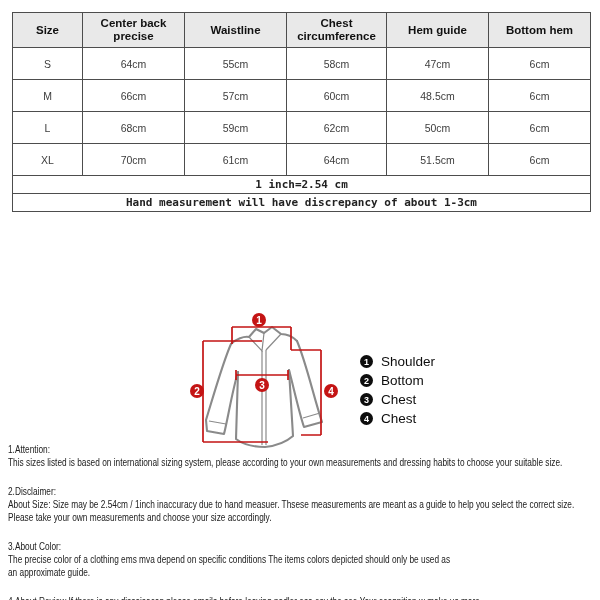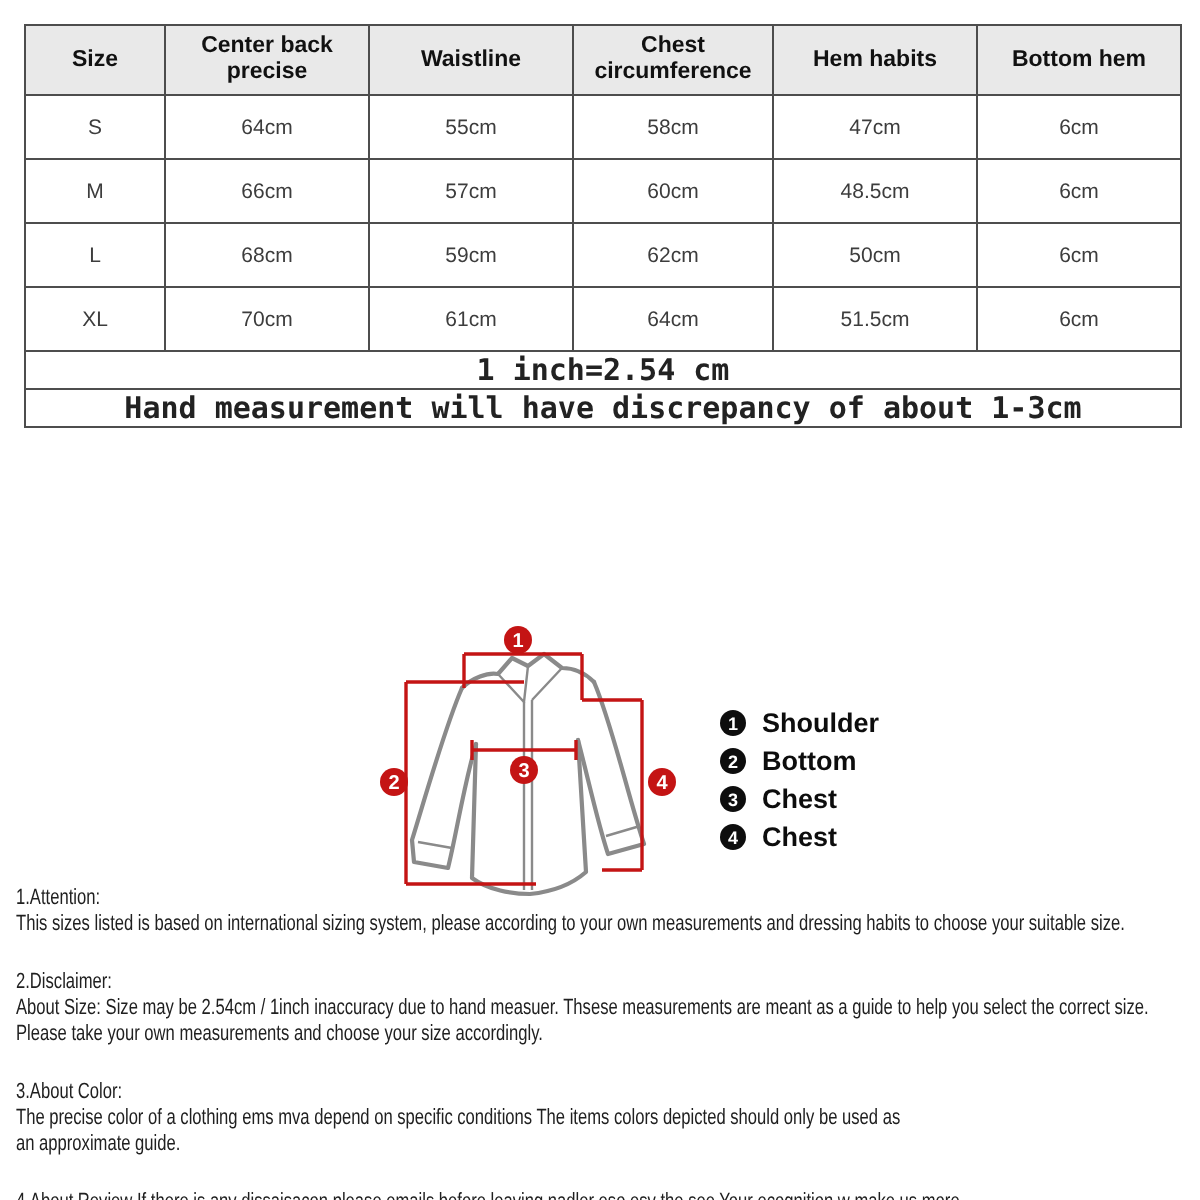--- a/index.html
+++ b/index.html
@@ -17,37 +17,37 @@
   table{border-collapse:collapse;table-layout:fixed;width:578px;}
   th,td{border:1px solid var(--table-border);text-align:center;vertical-align:middle;
     overflow:hidden;}
   thead tr{height:35px;}
   thead th{background:var(--header-bg);color:var(--header-text);
     font-size:11.5px;font-weight:bold;line-height:13px;padding:2px;}
   tbody tr.data-row{height:32px;}
   tbody td{font-size:10.5px;color:var(--cell-text);}
   tr.footnote{height:18px;}
   tr.footnote td{font-family:"DejaVu Sans Mono","Liberation Mono",monospace;
-    font-weight:bold;font-size:15px;color:#222;text-align:center;}
+    font-weight:bold;font-size:11px;color:#222;text-align:center;}
 
   
   .diagram-svg{position:absolute;left:178px;top:306px;width:172px;height:150px;}
   .shirt{fill:none;stroke:var(--shirt-gray);stroke-width:2.1;stroke-linejoin:round;stroke-linecap:round;}
   .shirt-thin{fill:none;stroke:var(--shirt-gray);stroke-width:1.2;}
   .red-line{fill:none;stroke:var(--measure-red);stroke-width:1.7;}
   .callout-circle{fill:var(--measure-red);}
   .callout-num{fill:#ffffff;font-family:"Liberation Sans",sans-serif;font-size:10px;
     font-weight:bold;text-anchor:middle;}
 
   .legend{position:absolute;left:360px;top:352px;}
   .legend-item{display:flex;align-items:center;height:19px;}
   .lnum{width:13px;height:13px;border-radius:50%;background:var(--legend-black);
     color:#fff;font-size:9px;font-weight:bold;display:flex;align-items:center;
     justify-content:center;margin-right:8px;flex:0 0 13px;}
-  .llab{font-size:13.5px;font-weight:bold;color:var(--legend-black);}
+  .llab{font-size:13.5px;font-weight:normal;color:var(--legend-black);}
 
   
   .notes{position:absolute;left:8px;top:443px;width:784px;
     transform:scaleX(0.755);transform-origin:0 0;color:var(--note-text);}
   .note-section{margin-top:16px;}
   .note-section:first-child{margin-top:0;}
   .note-line{font-size:11px;line-height:13px;white-space:nowrap;}
 </style>
 </head>
 <body>
@@ -63,21 +63,21 @@
         <col style="width:100px">
           <col style="width:102px">
           <col style="width:102px">
       </colgroup>
       <thead>
           <tr>
             <th>Size</th>
             <th>Center back precise</th>
             <th>Waistline</th>
             <th>Chest circumference</th>
-            <th>Hem habits</th>
+            <th>Hem guide</th>
             <th>Bottom hem</th>
           </tr>
         </thead>
       <tbody>
           <tr class="data-row">
             <td>S</td>
             <td>64cm</td>
             <td>55cm</td>
             <td>58cm</td>
             <td>47cm</td>

